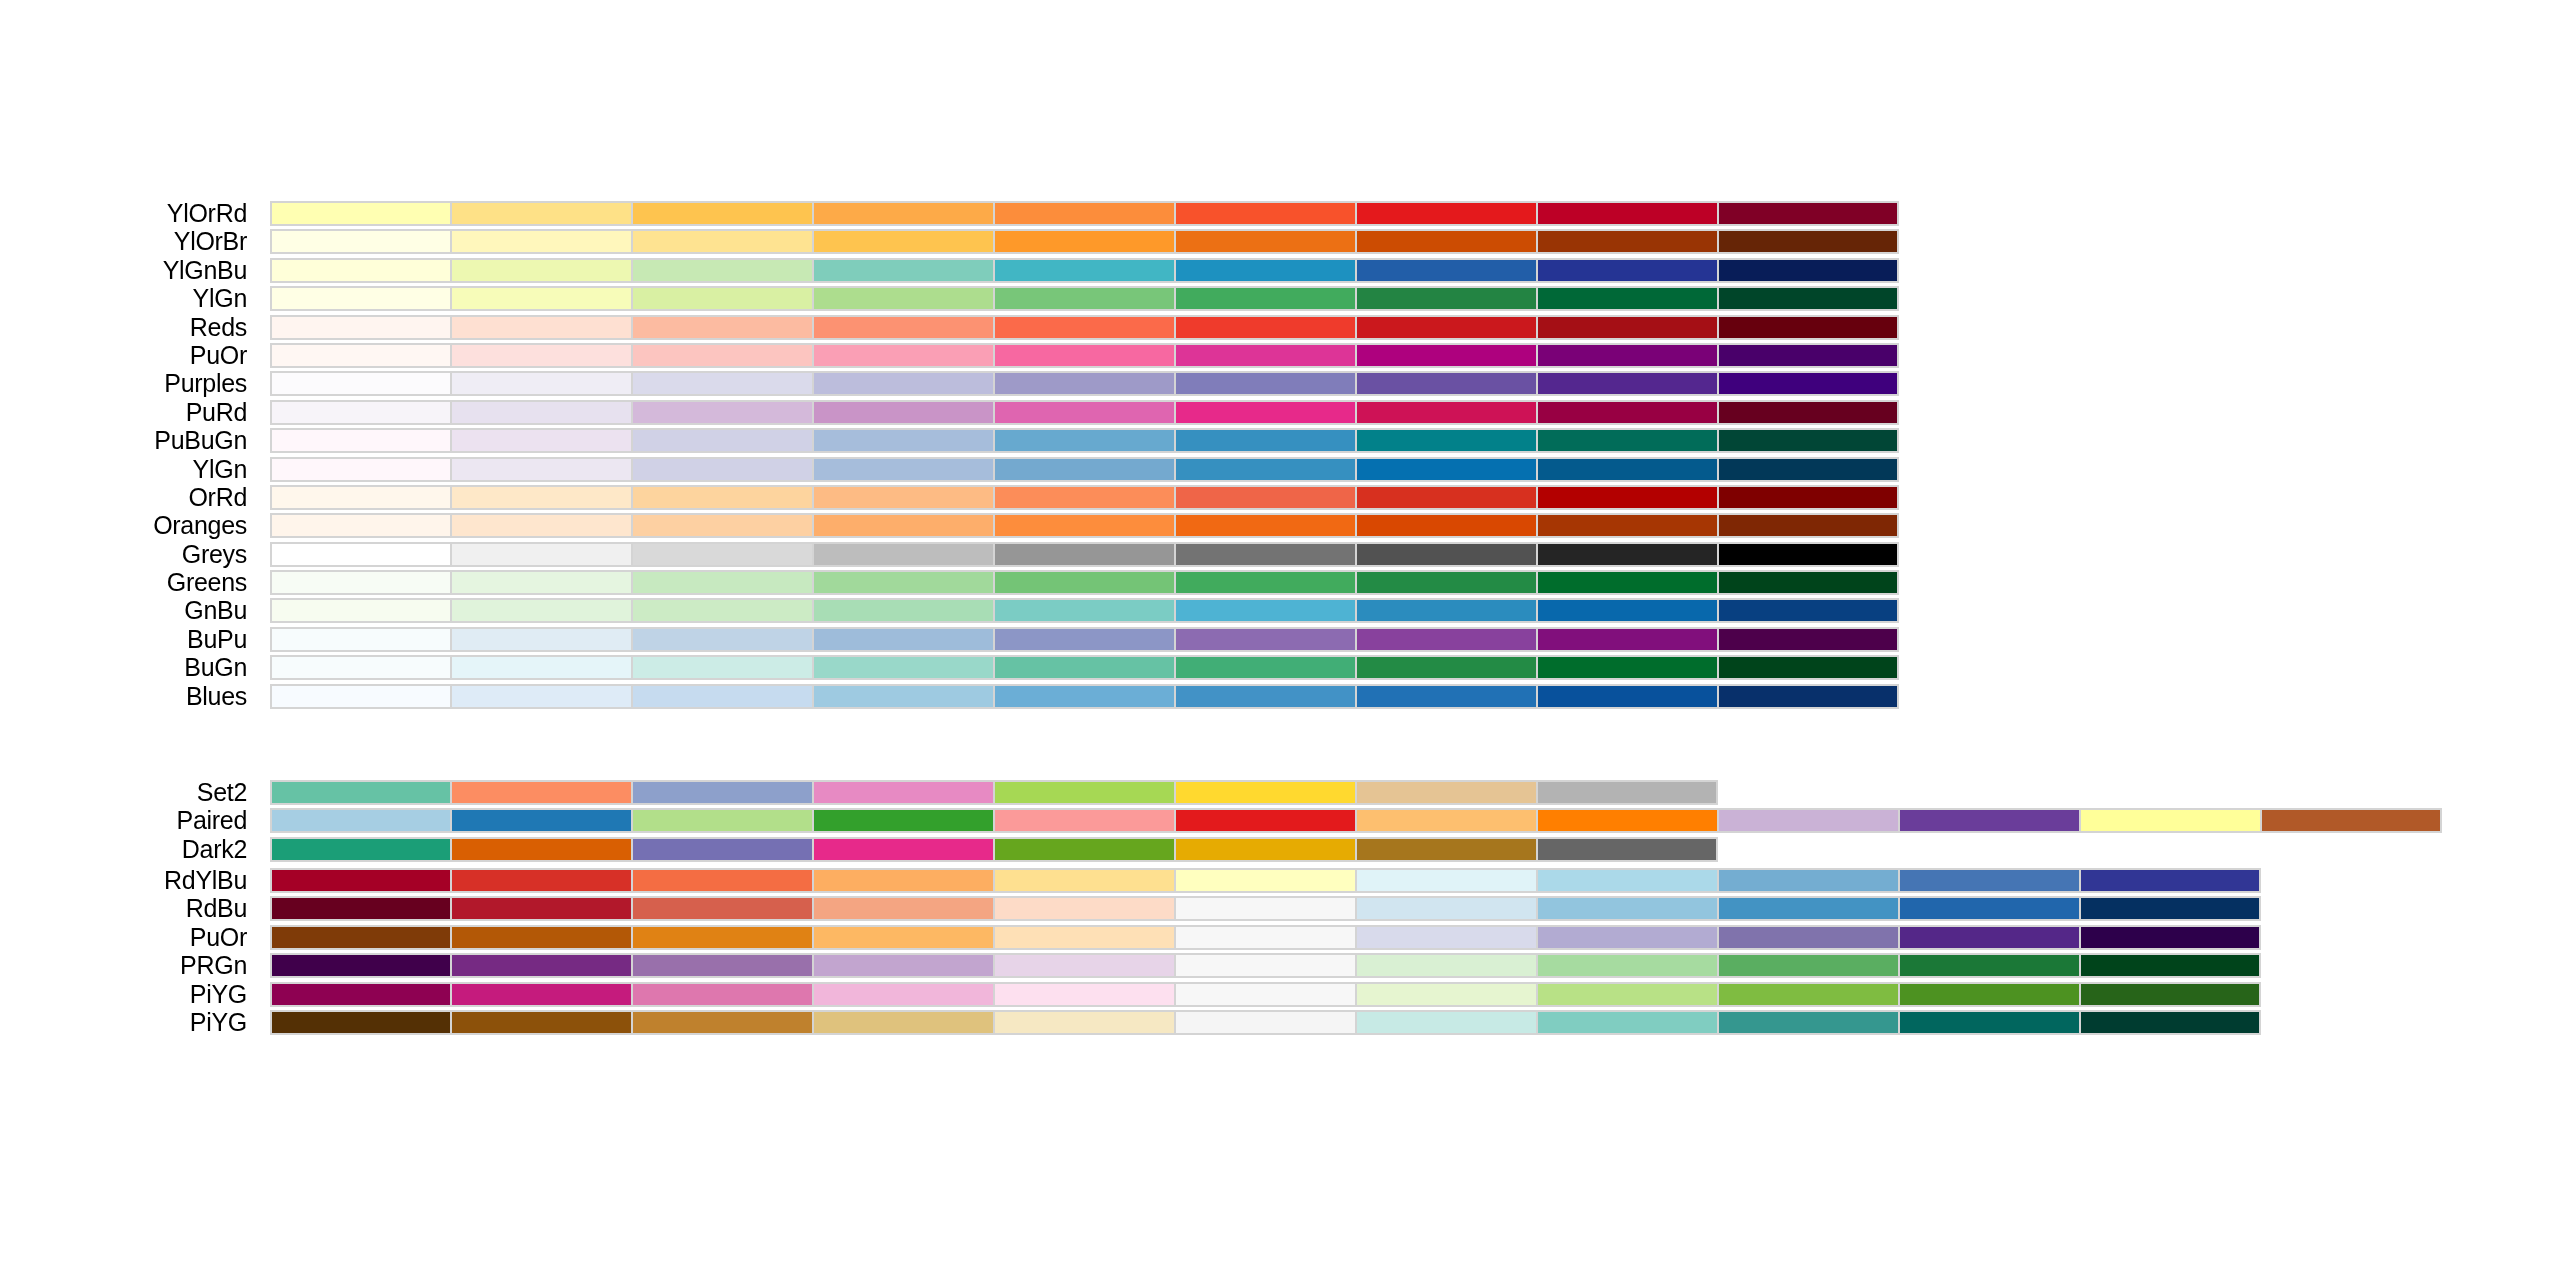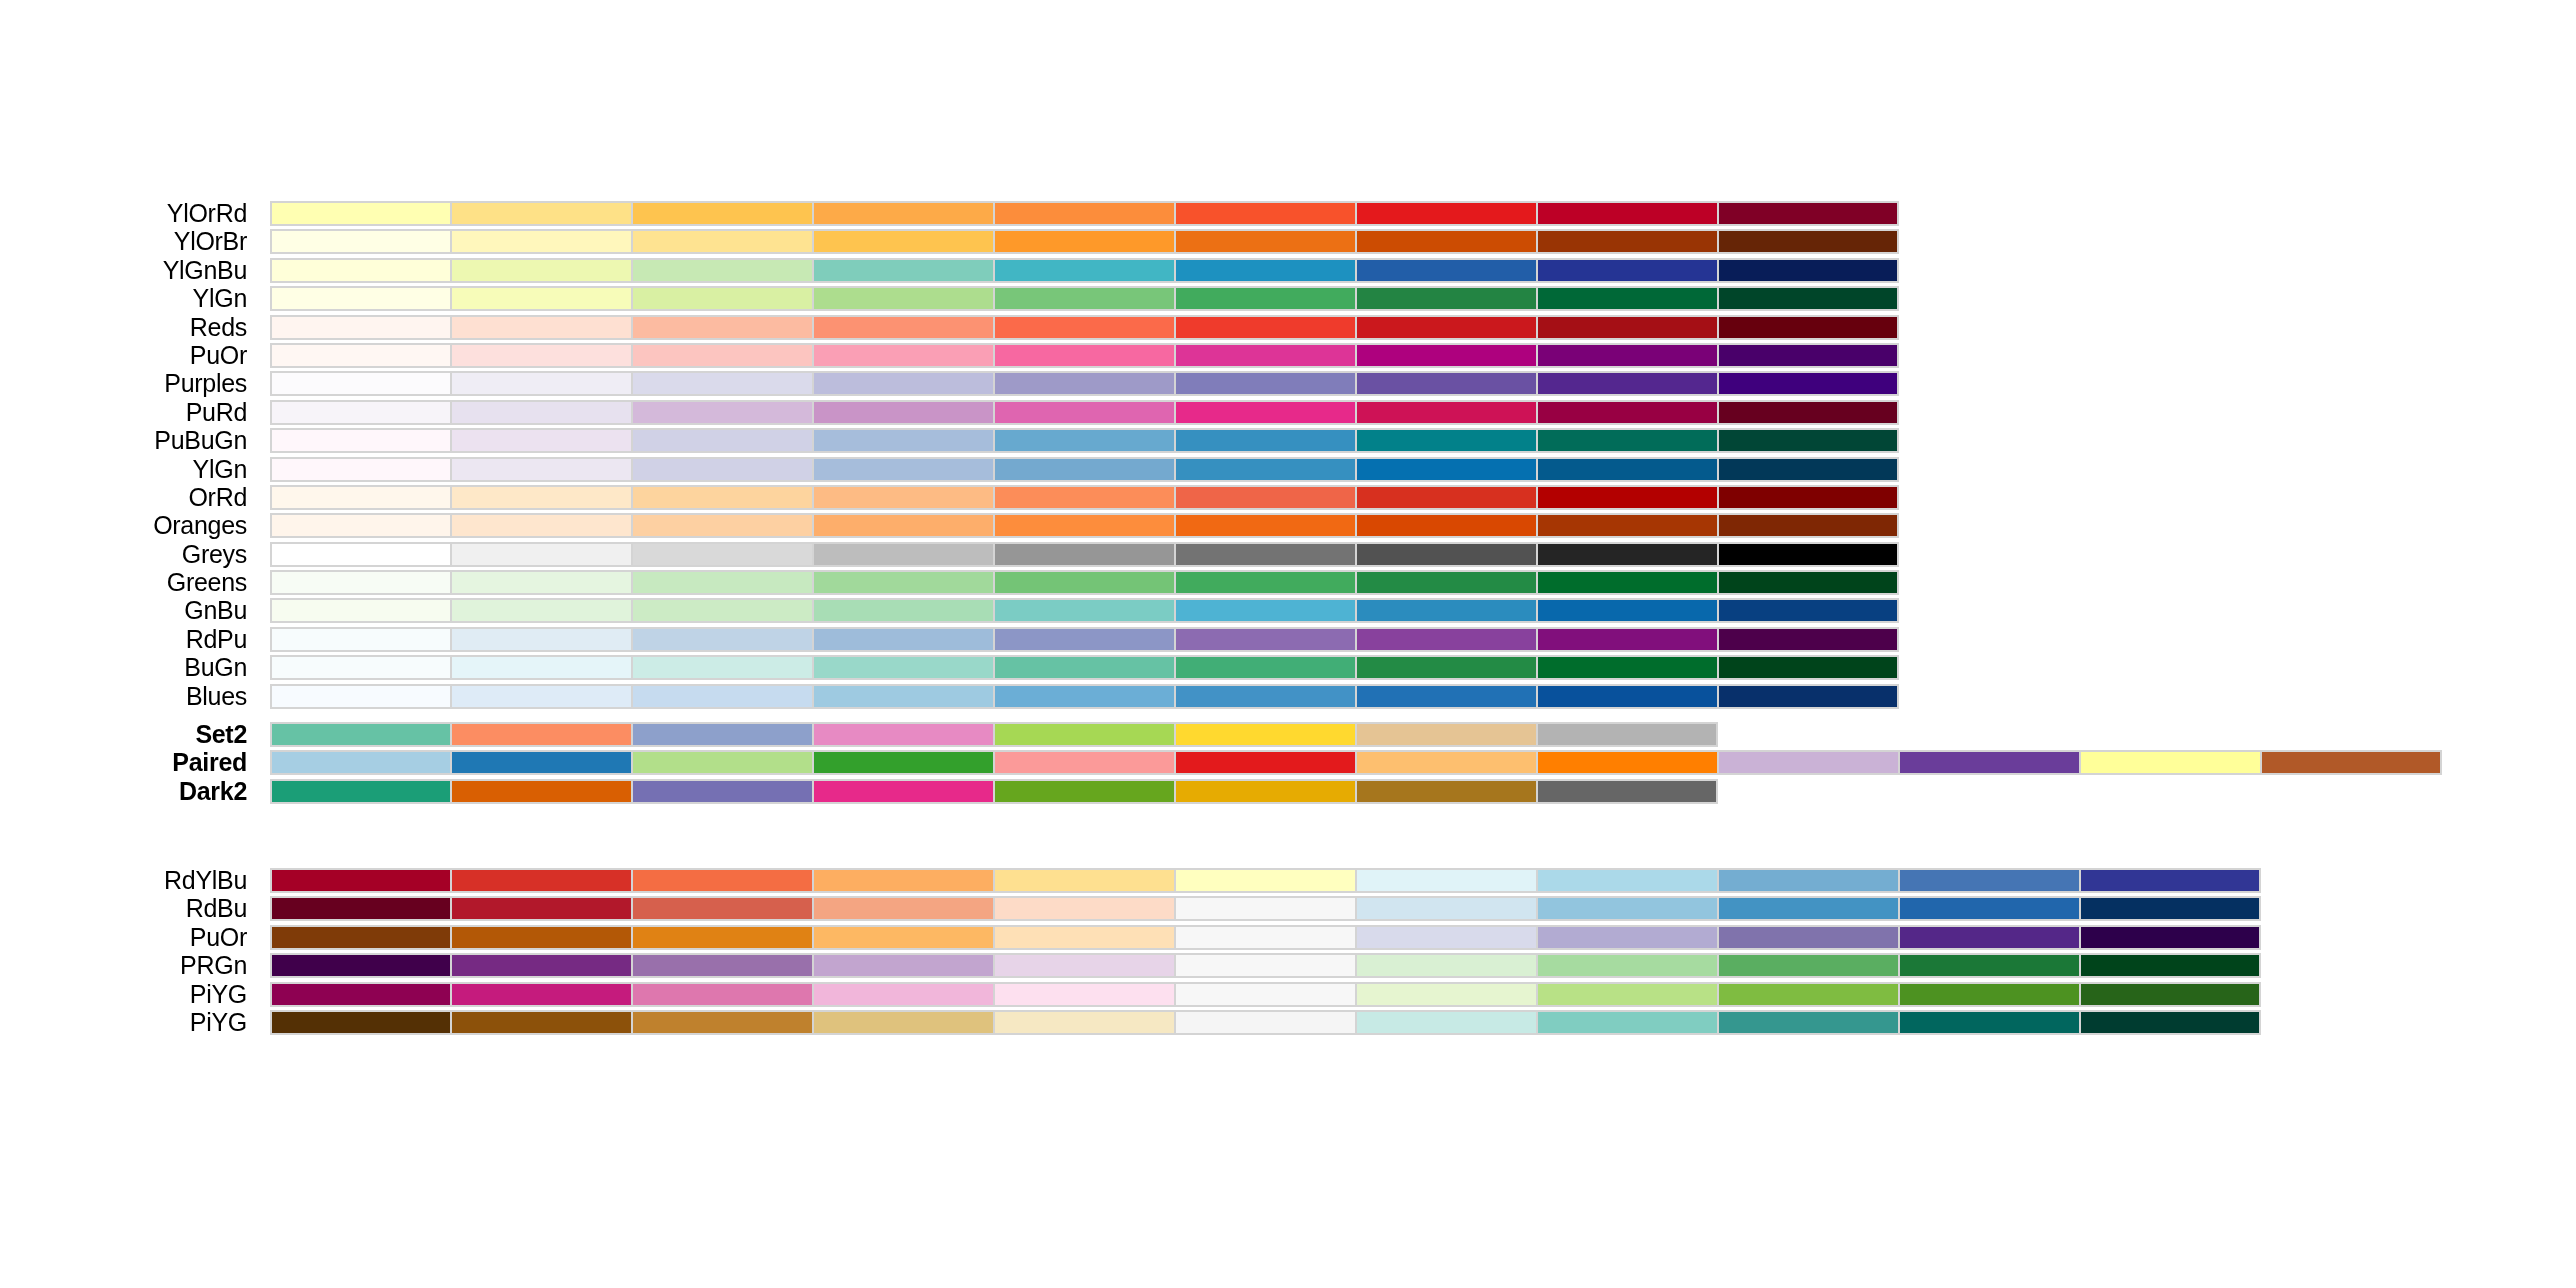--- a/index.html
+++ b/index.html
@@ -23,21 +23,21 @@
     height: 1288px;
   }
 
   
   .cmap-section {
     position: absolute;
     left: 0;
     width: 2576px;
   }
   #section-sequential { top: 201px; }
-  #section-qualitative { top: 722px; font-weight: bold; }
+  #section-qualitative { top: 780px; }
   #section-diverging  { top: 868px; }
 
   
   .cmap-row {
     position: relative;
     height: 28.4px;
     width: 2576px;
   }
 
   .cmap-label {
@@ -285,21 +285,21 @@
           <div class="cmap-swatch" style="background: rgb(204, 235, 197); border-color: rgb(212, 212, 212);"></div>
           <div class="cmap-swatch" style="background: rgb(168, 221, 181); border-color: rgb(212, 212, 212);"></div>
           <div class="cmap-swatch" style="background: rgb(123, 204, 196); border-color: rgb(212, 212, 212);"></div>
           <div class="cmap-swatch" style="background: rgb(78, 179, 211); border-color: rgb(212, 212, 212);"></div>
           <div class="cmap-swatch" style="background: rgb(43, 140, 190); border-color: rgb(212, 212, 212);"></div>
           <div class="cmap-swatch" style="background: rgb(8, 104, 172); border-color: rgb(212, 212, 212);"></div>
           <div class="cmap-swatch" style="background: rgb(8, 64, 129); border-color: rgb(212, 212, 212);"></div>
         </div>
       </div>
       <div class="cmap-row">
-        <div class="cmap-label">RdPu</div>
+        <div class="cmap-label">BuPu</div>
         <div class="cmap-strip">
           <div class="cmap-swatch" style="background: rgb(247, 252, 253); border-color: rgb(212, 212, 212);"></div>
           <div class="cmap-swatch" style="background: rgb(224, 236, 244); border-color: rgb(212, 212, 212);"></div>
           <div class="cmap-swatch" style="background: rgb(191, 211, 230); border-color: rgb(212, 212, 212);"></div>
           <div class="cmap-swatch" style="background: rgb(158, 188, 218); border-color: rgb(212, 212, 212);"></div>
           <div class="cmap-swatch" style="background: rgb(140, 150, 198); border-color: rgb(212, 212, 212);"></div>
           <div class="cmap-swatch" style="background: rgb(140, 107, 177); border-color: rgb(212, 212, 212);"></div>
           <div class="cmap-swatch" style="background: rgb(136, 65, 157); border-color: rgb(212, 212, 212);"></div>
           <div class="cmap-swatch" style="background: rgb(129, 15, 124); border-color: rgb(212, 212, 212);"></div>
           <div class="cmap-swatch" style="background: rgb(77, 0, 75); border-color: rgb(212, 212, 212);"></div>

